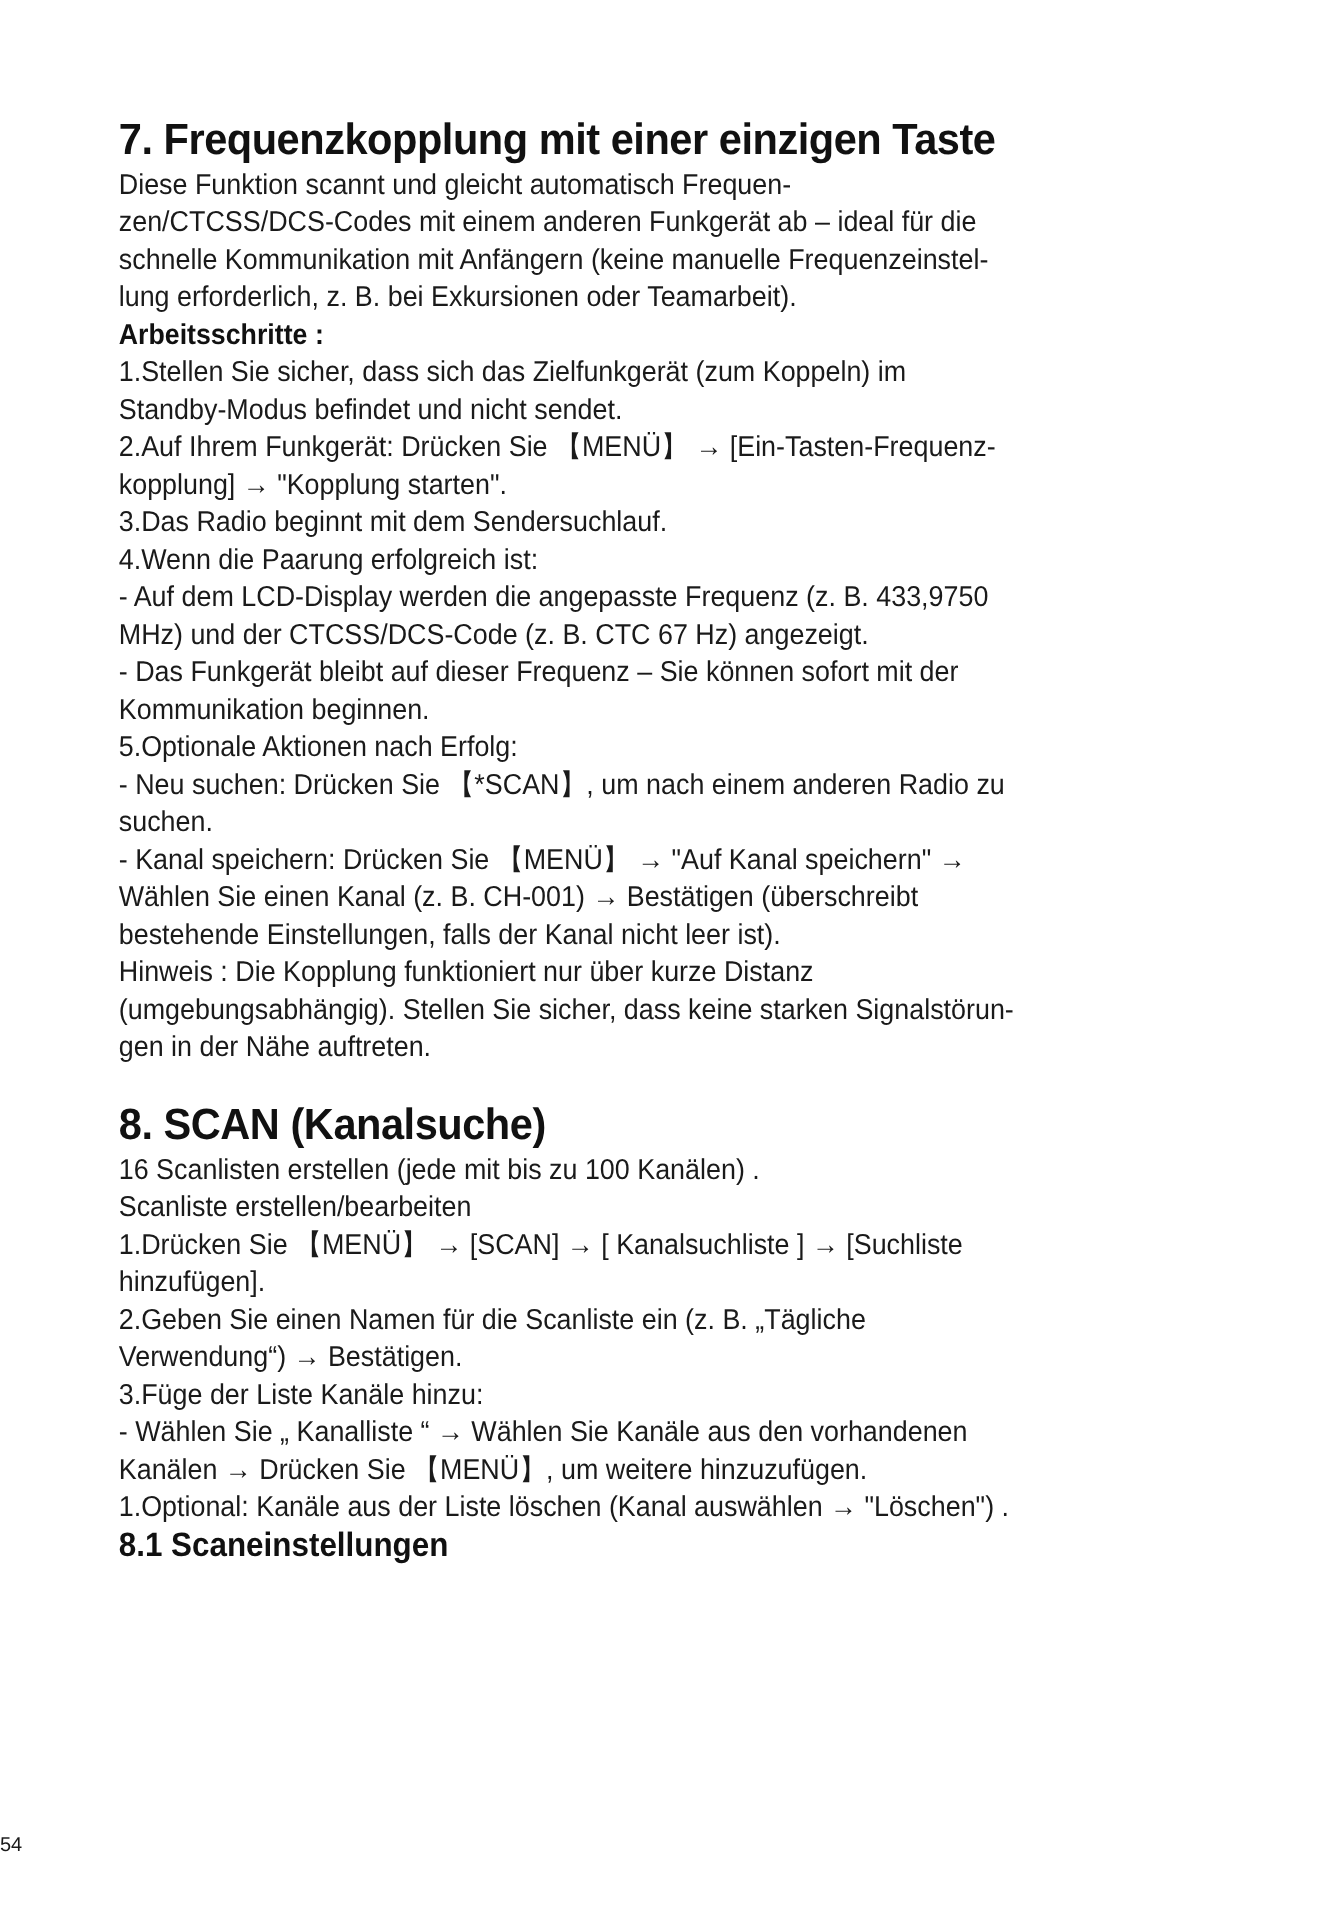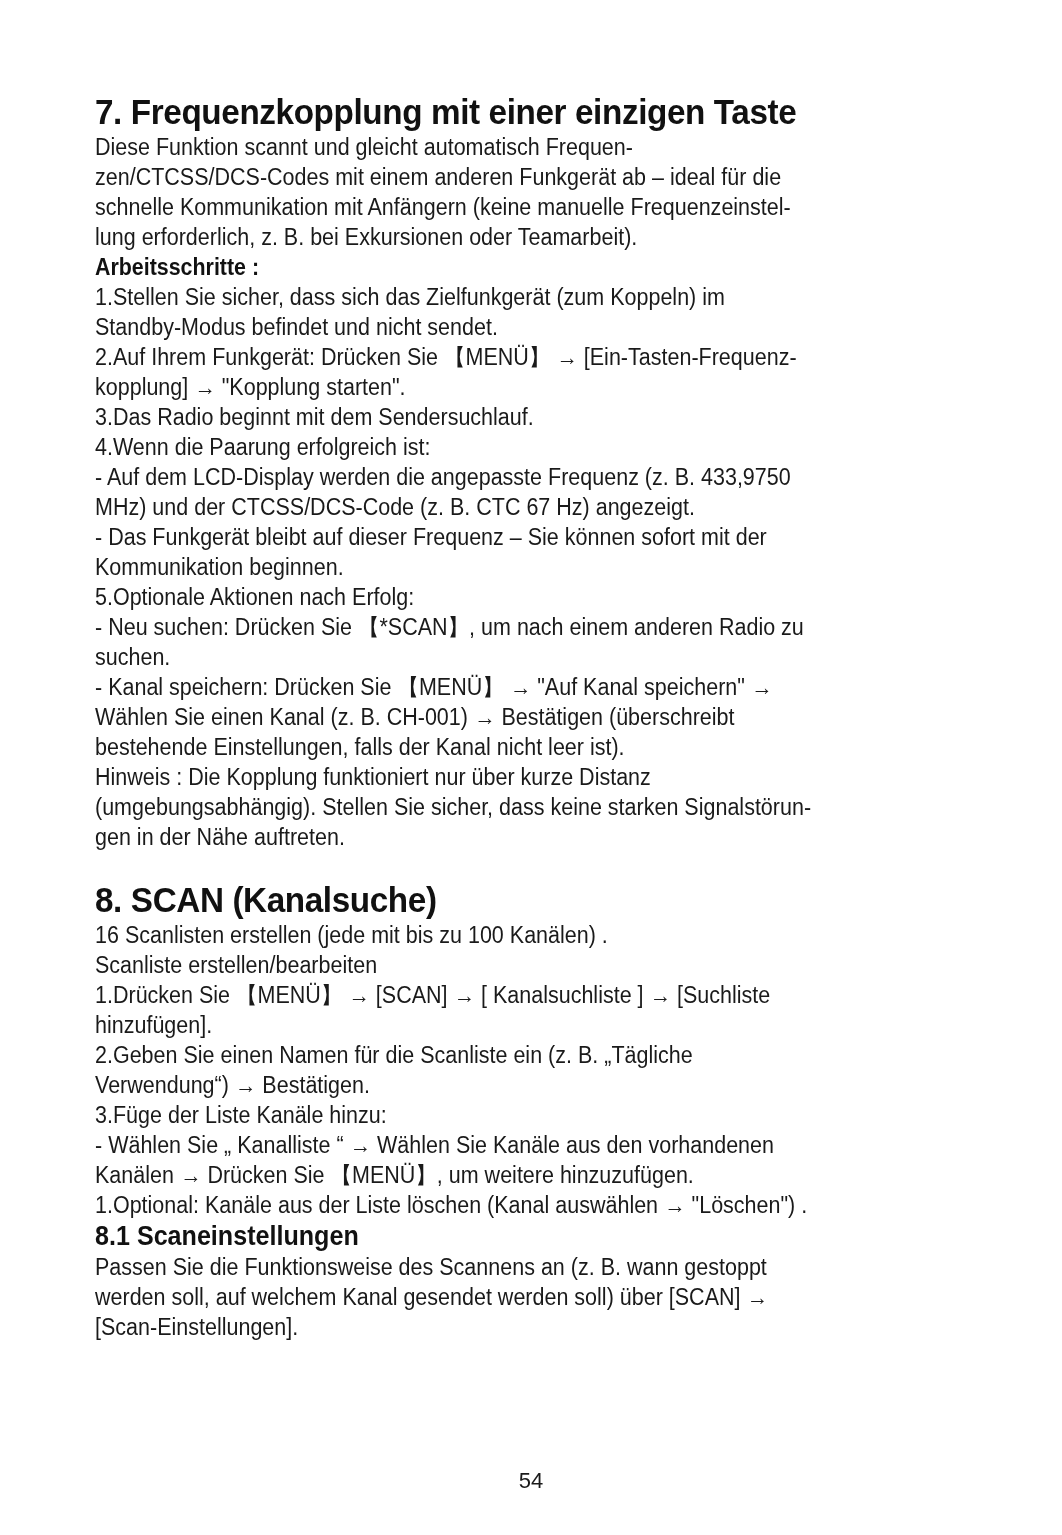--- a/index.html
+++ b/index.html
@@ -20,22 +20,22 @@
     }
     h3 {
       margin: 0; font-size: 23px; font-weight: bold; line-height: 30px; color: #111;
       transform: scaleX(0.93); transform-origin: left;
     }
     .line {
       font-size: 23px; line-height: 30px; white-space: nowrap;
       transform: scaleX(0.935); transform-origin: left; color: #1a1a1a;
     }
     .pagenum {
-      position: absolute; left: 0; width: 1062px; top: 1468px; text-align: center;
-      font-size: 22px; color: #1a1a1a;
+      position: absolute; left: 0; width: 1062px; top: 1468px; text-align: left;
+      font-size: 16px; color: #1a1a1a;
     }
   </style>
 </head>
 <body>
 
 <div class="page">
   <h1>7. Frequenzkopplung mit einer einzigen Taste</h1>
   <div>
     <div class="line">Diese Funktion scannt und gleicht automatisch Frequen-</div>
     <div class="line">zen/CTCSS/DCS-Codes mit einem anderen Funkgerät ab – ideal für die</div>
@@ -73,20 +73,15 @@
     <div class="line">hinzufügen].</div>
     <div class="line">2.Geben Sie einen Namen für die Scanliste ein (z. B. „Tägliche</div>
     <div class="line">Verwendung“) → Bestätigen.</div>
     <div class="line">3.Füge der Liste Kanäle hinzu:</div>
     <div class="line">- Wählen Sie „ Kanalliste “ → Wählen Sie Kanäle aus den vorhandenen</div>
     <div class="line">Kanälen → Drücken Sie 【MENÜ】, um weitere hinzuzufügen.</div>
     <div class="line">1.Optional: Kanäle aus der Liste löschen (Kanal auswählen → "Löschen") .</div>
   </div>
 
   <h2>8.1 Scaneinstellungen</h2>
-  <div>
-    <div class="line">Passen Sie die Funktionsweise des Scannens an (z. B. wann gestoppt</div>
-    <div class="line">werden soll, auf welchem Kanal gesendet werden soll) über [SCAN] →</div>
-    <div class="line">[Scan-Einstellungen].</div>
-  </div>
 </div>
 
 <div class="pagenum">54</div>
 
 </body></html>

